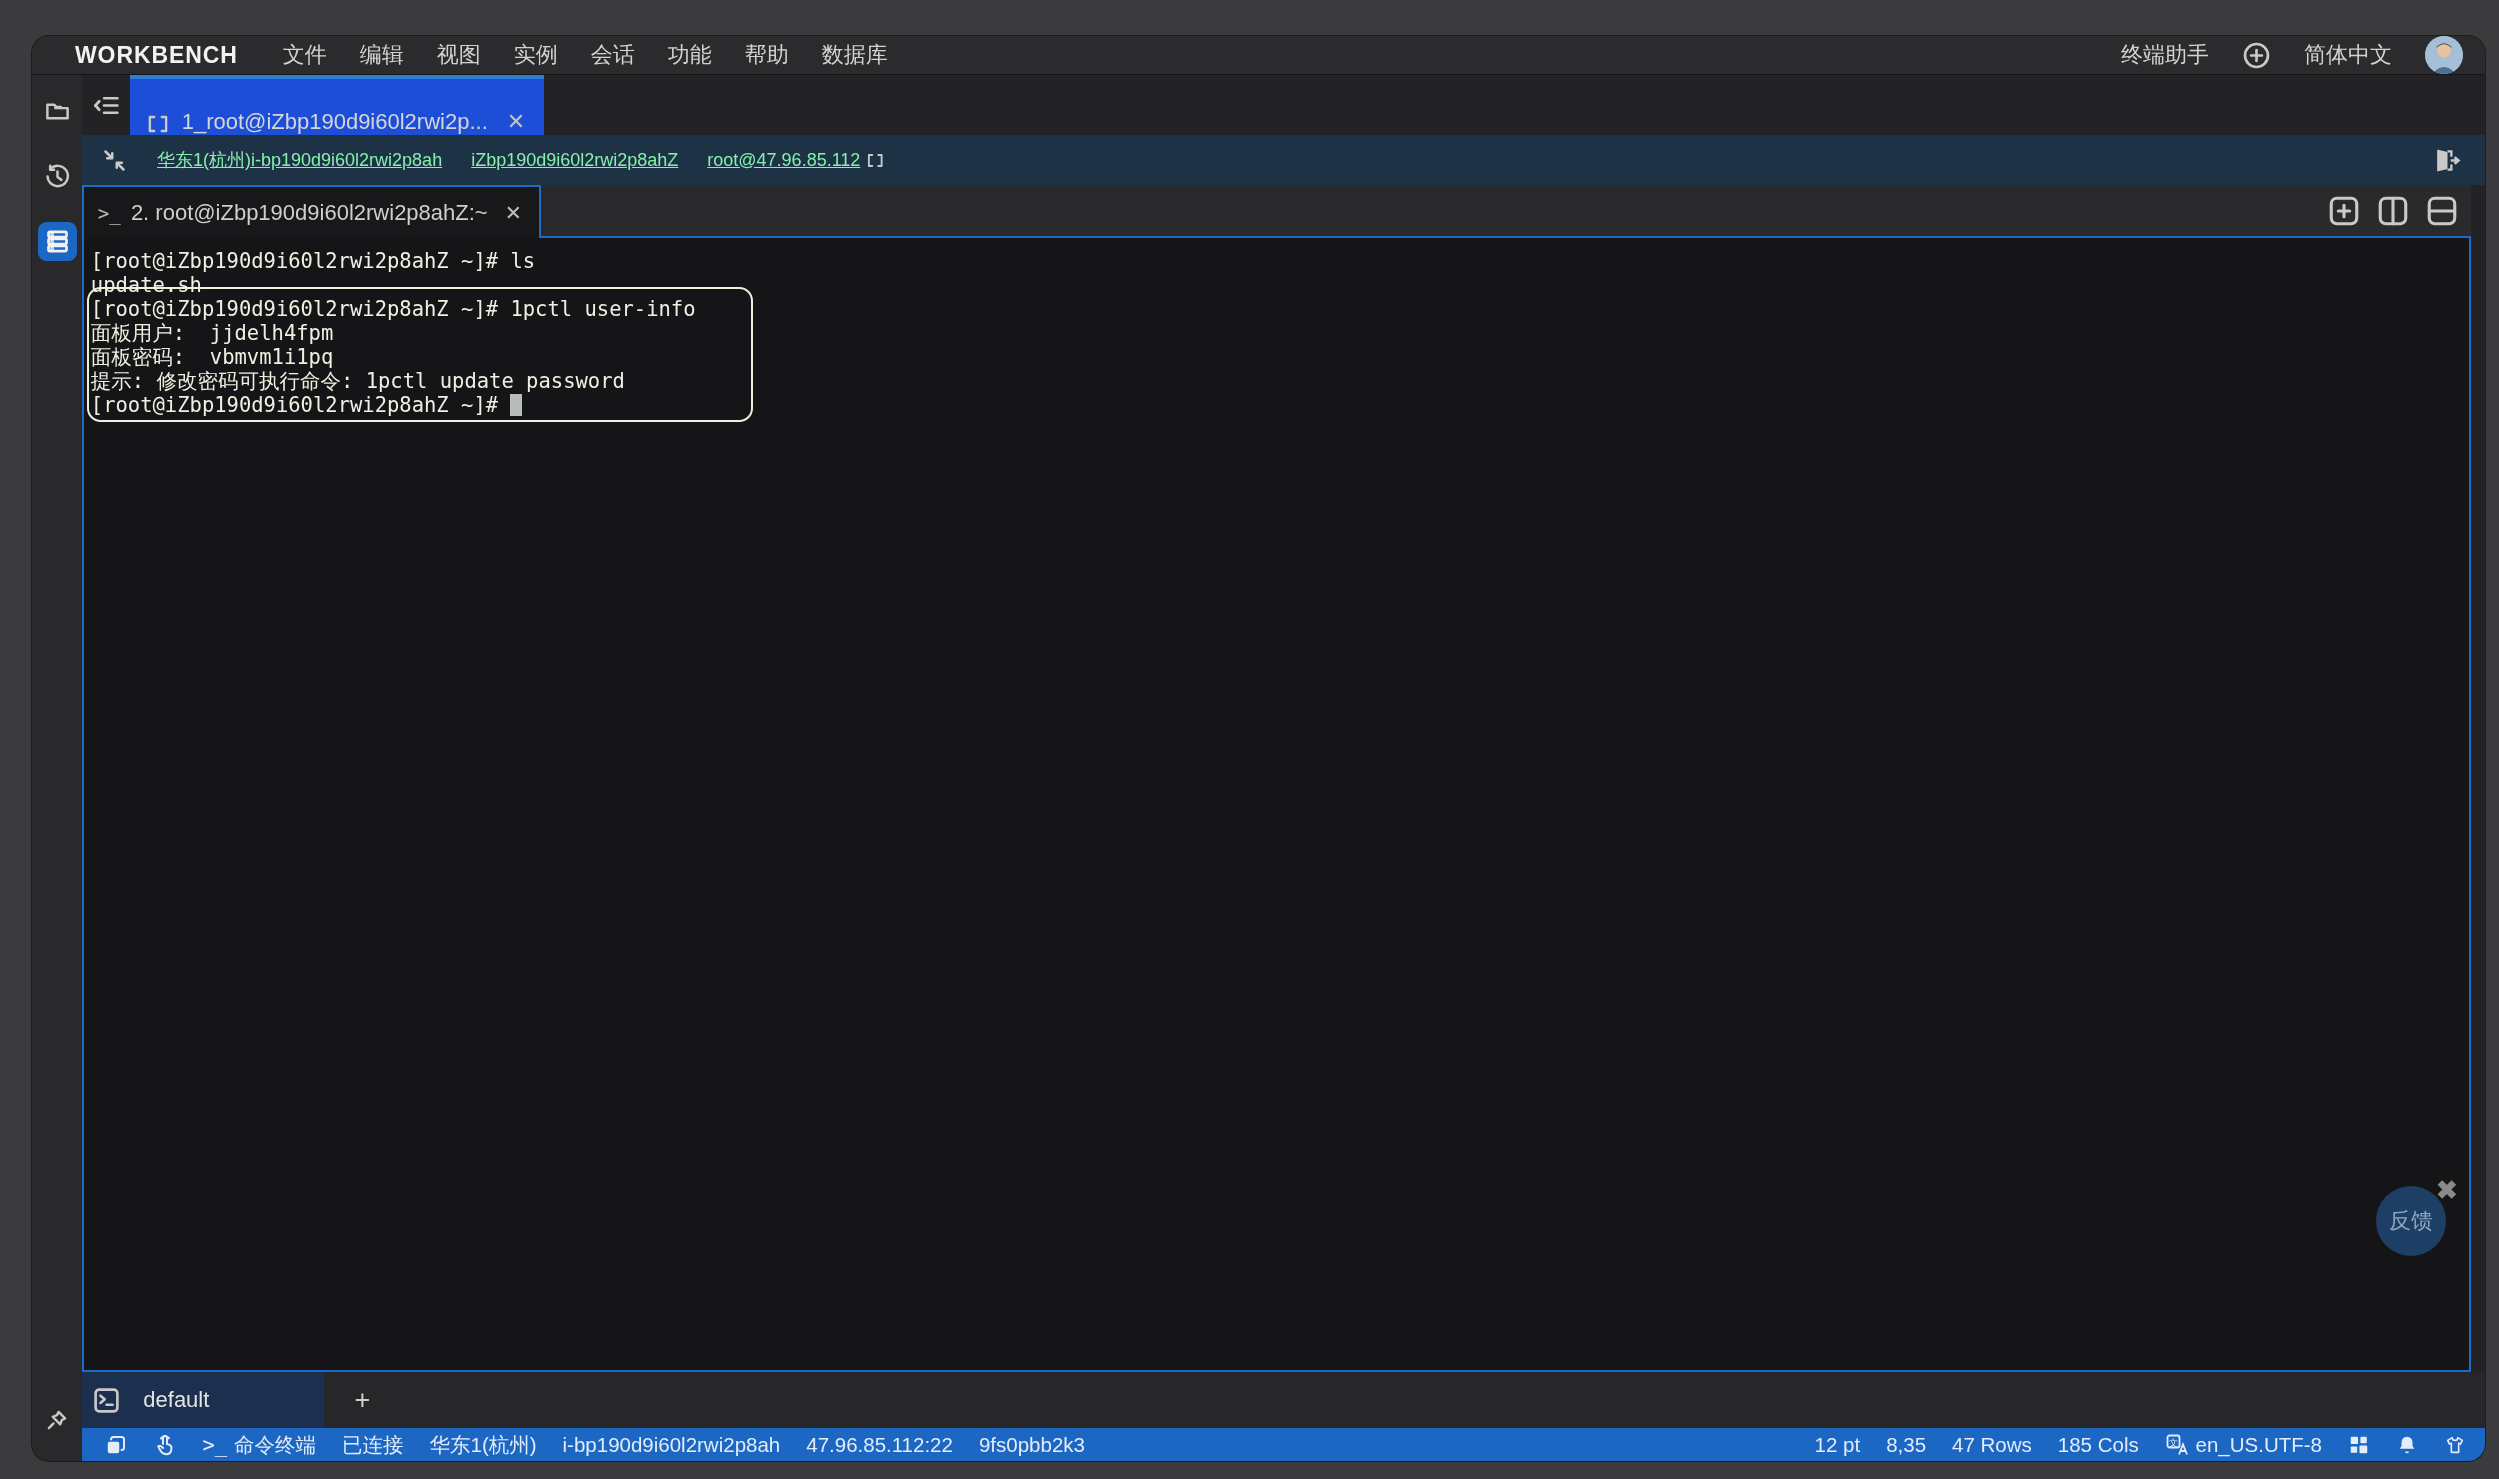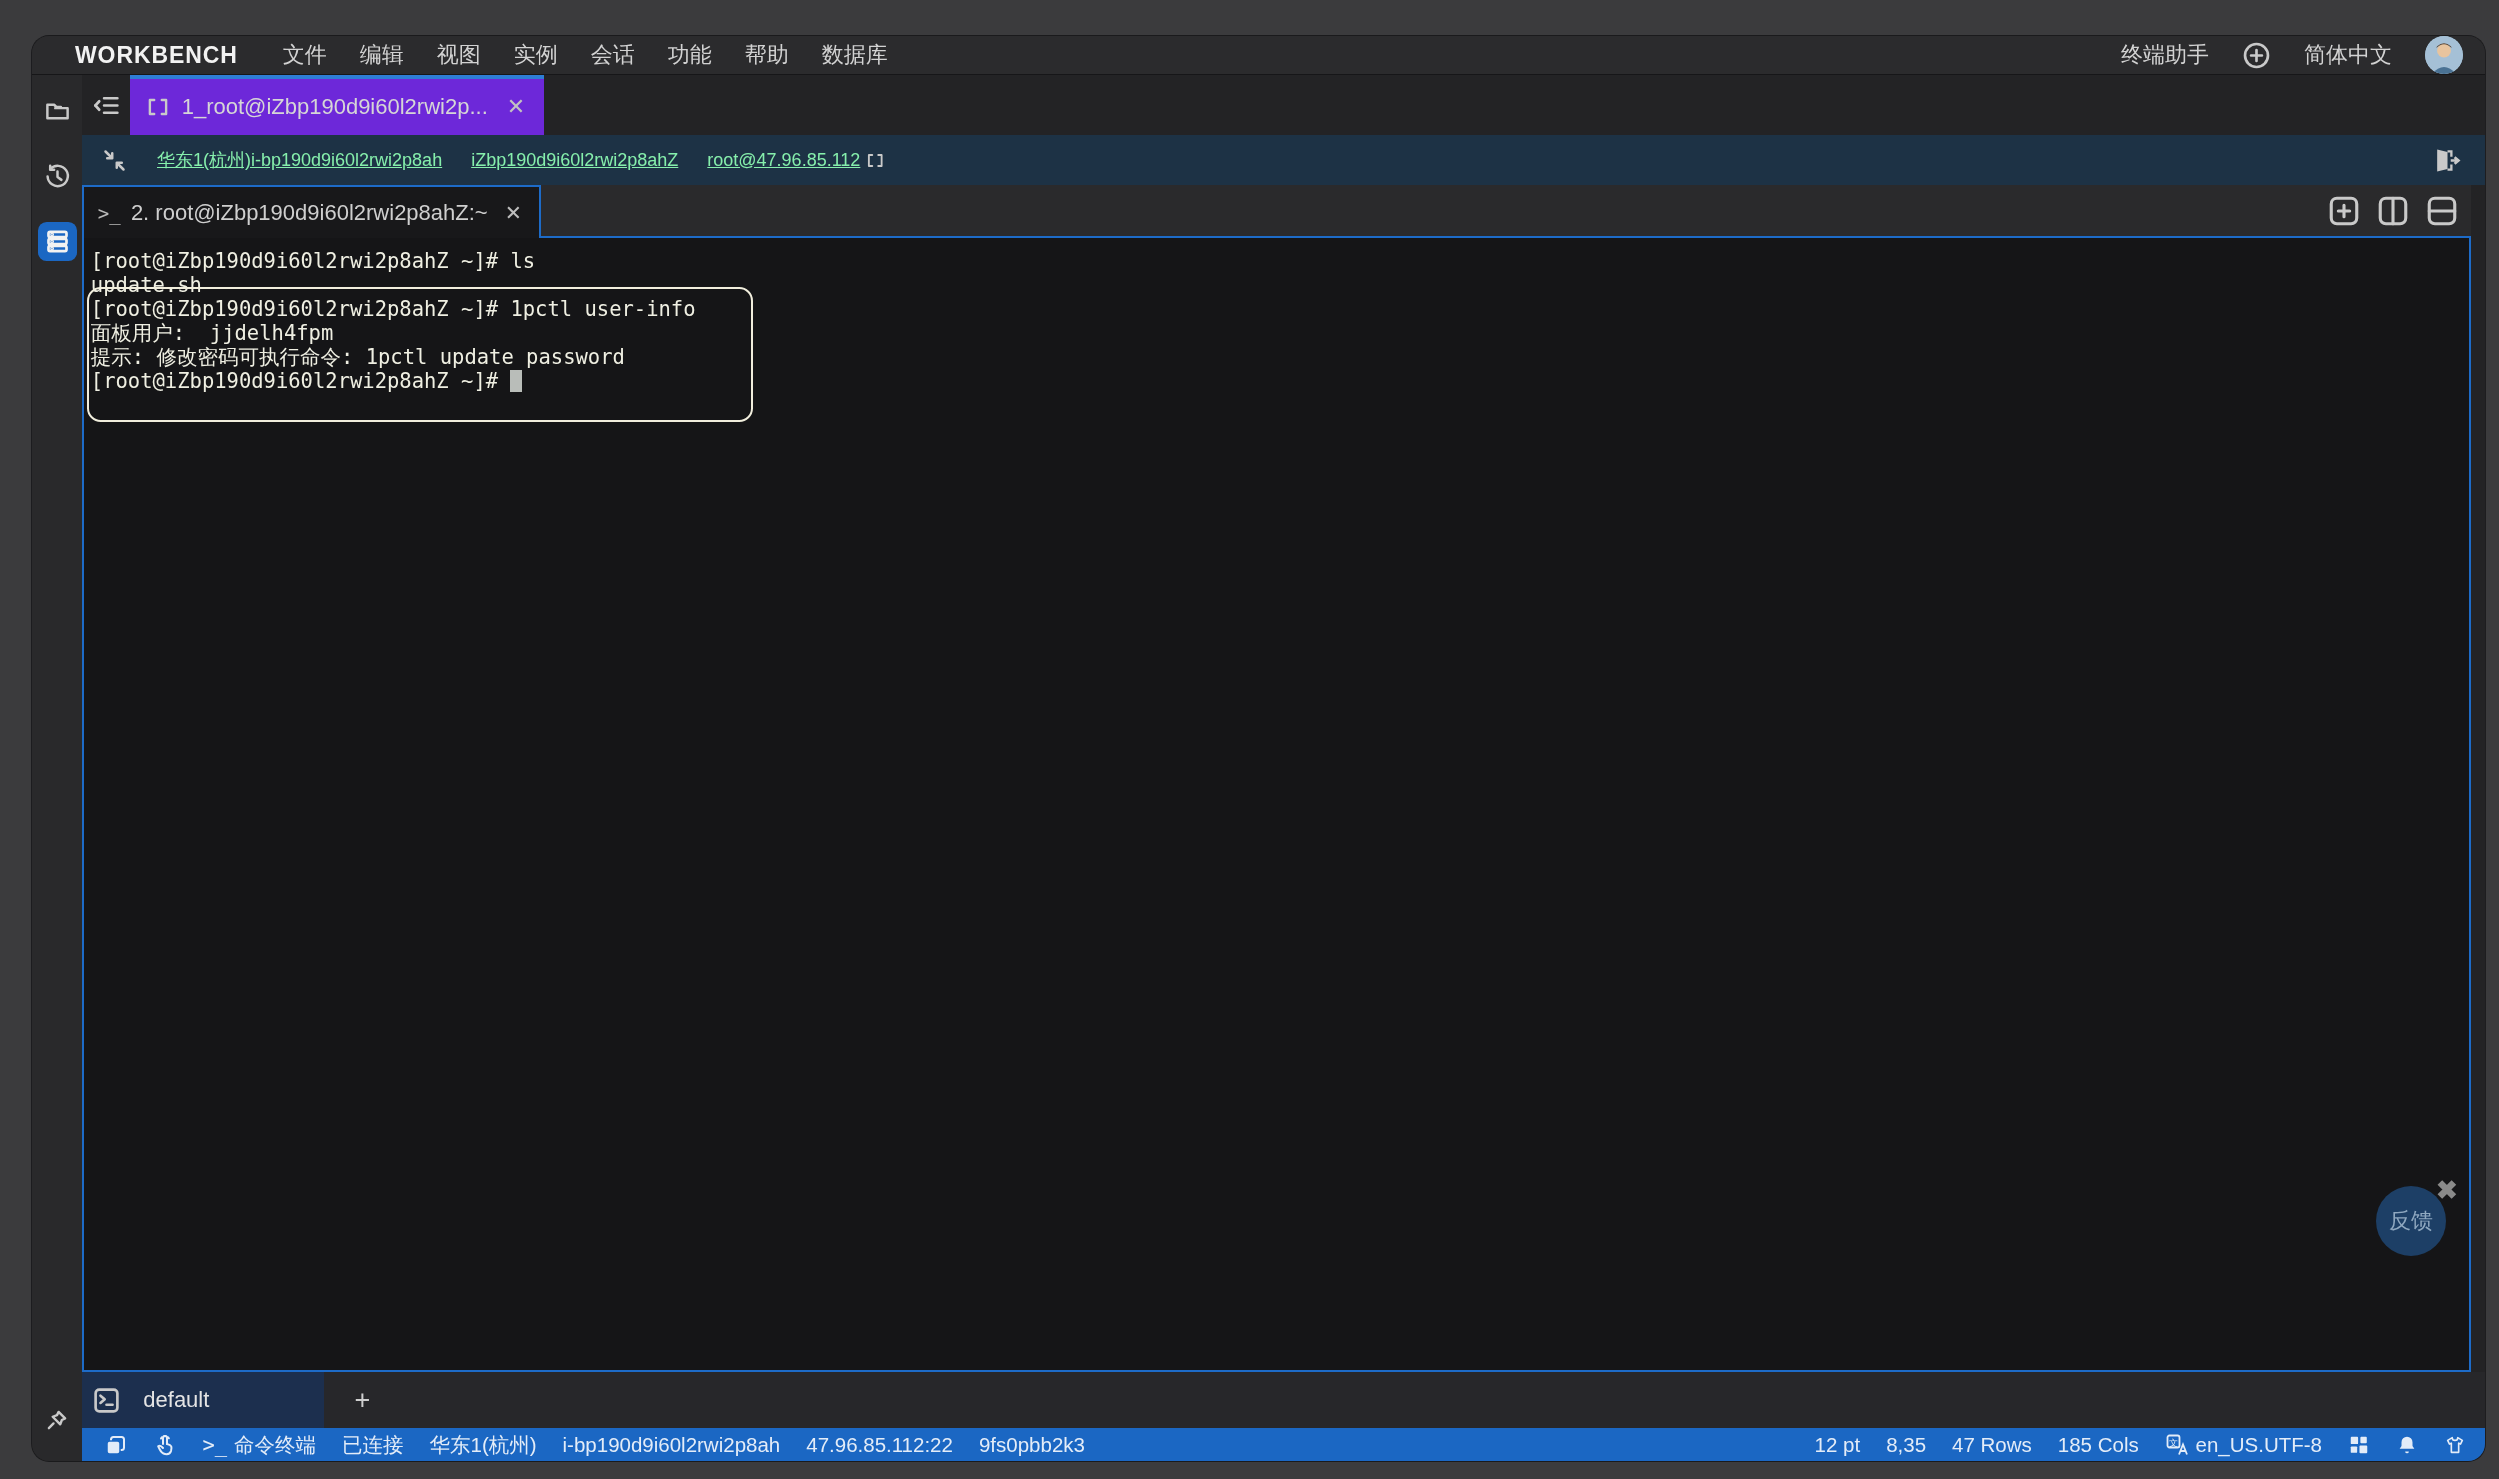--- a/index.html
+++ b/index.html
@@ -29,21 +29,21 @@
     margin-bottom:26px; border-radius:8.6px; }
   .side-icon.active { background:#1b67c3; }
   .sidebar .spacer { flex:1; }
   .side-bottom { margin-bottom:22px; }
 
   .content { flex:1; display:flex; flex-direction:column; min-width:0; }
 
   
   .tabrow1 { height:60px; background:#232325; display:flex; align-items:stretch; flex:0 0 auto; }
   .outdent-btn { width:48px; display:flex; align-items:center; justify-content:center; }
-  .tab1 { display:flex; align-items:center; gap:10.3px; background:#6d28d9; border-top:4.3px solid #2e7ed6;
+  .tab1 { display:flex; align-items:flex-end; gap:10.3px; background:#1d4ed8; border-top:4.3px solid #2e7ed6;
     padding:0 19px 0 15.4px; color:#d6d6d6; font-size:22px; }
   .tab1 .close { color:#c2c2c2; font-size:22px; margin-left:8.6px; cursor:pointer; }
 
   
   .connbar { height:50px; background:#1d3245; display:flex; align-items:center; gap:29px;
     padding:0 22px 0 19px; color:#86efac; font-size:18px; flex:0 0 auto;text-decoration:underline; }
   .connbar .seg { display:flex; align-items:center; gap:5.1px; }
   .connbar .spacer { flex:1; }
 
   
@@ -231,20 +231,21 @@
                 </svg>
             </span>
           </div>
         </div>
 
         <div class="terminal">
           <div class="tline">[root@iZbp190d9i60l2rwi2p8ahZ ~]# ls</div>
           <div class="tline">update.sh</div>
           <div class="tline">[root@iZbp190d9i60l2rwi2p8ahZ ~]# 1pctl user-info</div>
           <div class="tline">面板用户:  jjdelh4fpm</div>
+          <div class="tline">面板密码:  vbmvm1i1pq</div>
           <div class="tline">提示: 修改密码可执行命令: 1pctl update password</div>
           <div class="tline"><span>[root@iZbp190d9i60l2rwi2p8ahZ ~]# </span><span class="cursor"></span></div>
           <div class="hl-box"></div>
         </div>
       </div>
 
       <div class="sessionrow">
         <div class="sess-active">
           <svg width="29" height="29" viewBox="0 0 24 24" class="icon-stroke">
             <rect x="3" y="3" width="18" height="18" rx="3"></rect>

